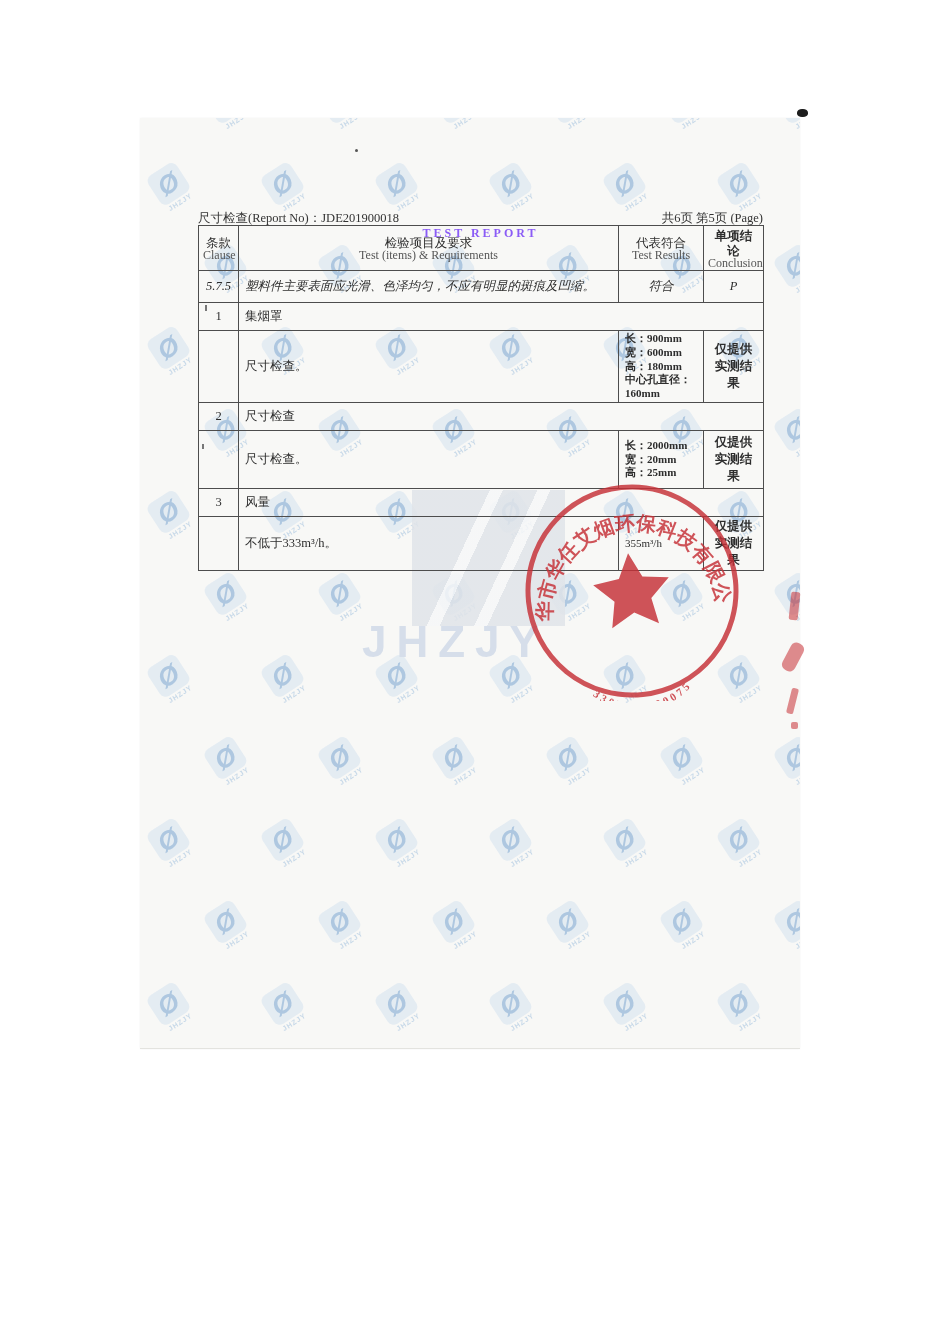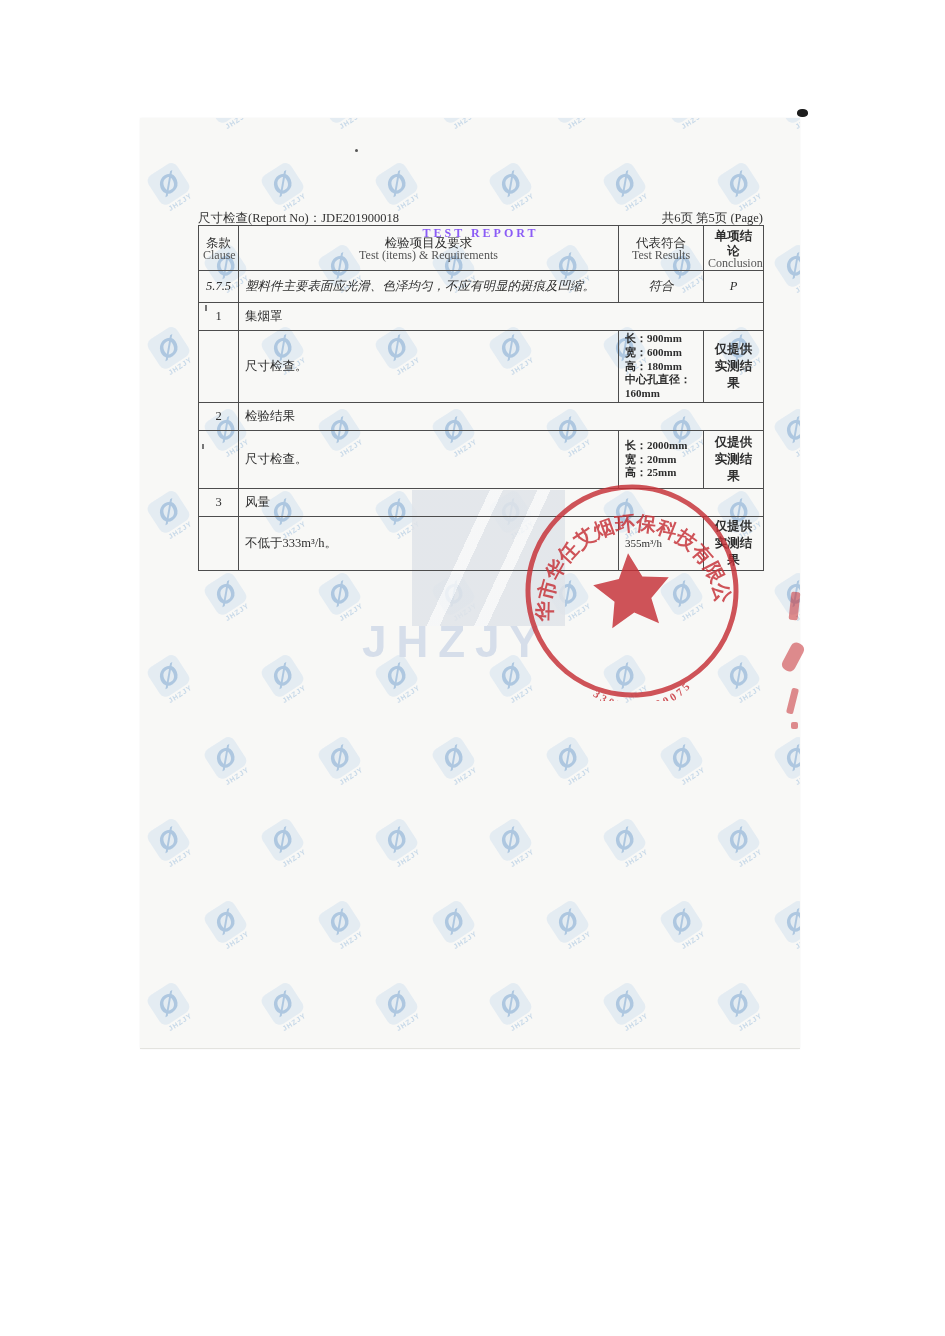--- a/index.html
+++ b/index.html
@@ -420,21 +420,21 @@
 宽：600mm
 高：180mm
 中心孔直径：
 160mm</td>
         <td class="c pre">仅提供
 实测结
 果</td>
       </tr>
       <tr class="r3">
         <td class="c">2</td>
-        <td class="l" colspan="3">检验结果</td>
+        <td class="l" colspan="3">尺寸检查</td>
       </tr>
       <tr class="r4">
         <td class="c"></td>
         <td class="l">尺寸检查。</td>
         <td class="l pre small">长：2000mm
 宽：20mm
 高：25mm</td>
         <td class="c pre">仅提供
 实测结
 果</td>

